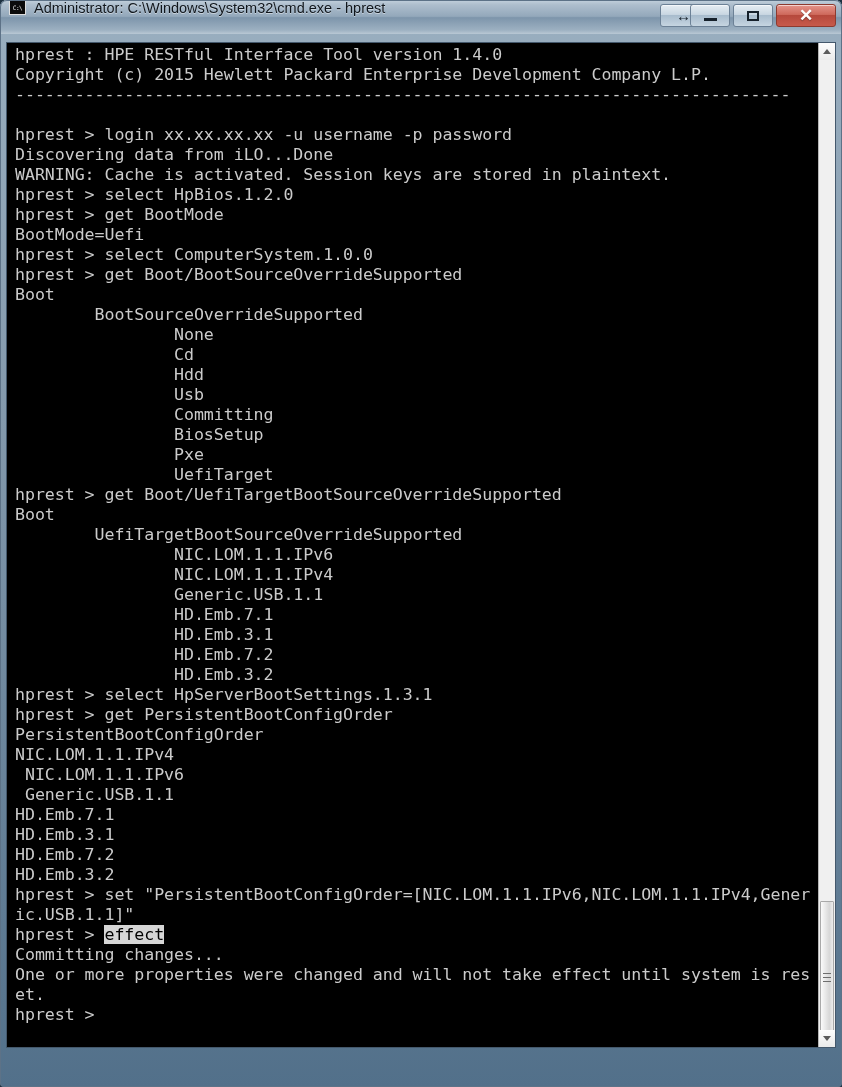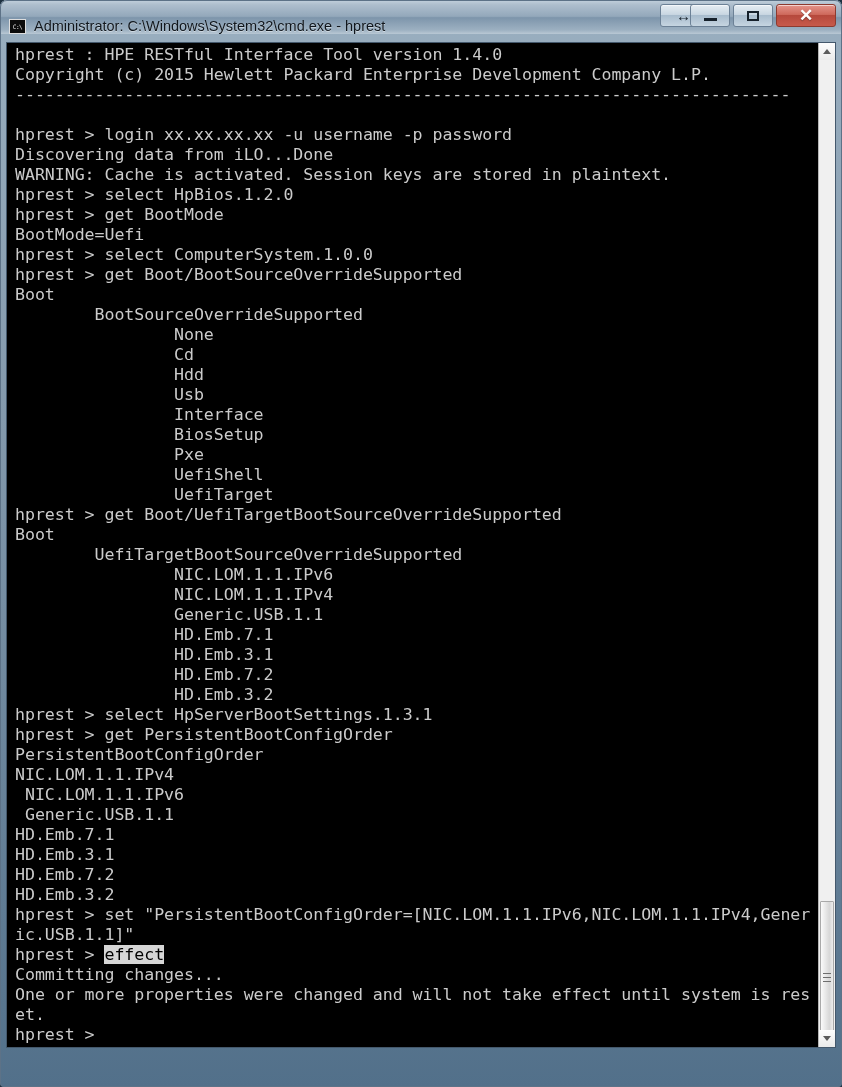--- a/index.html
+++ b/index.html
@@ -44,21 +44,21 @@
     background:
       linear-gradient(to bottom,
         #c3d1dd 0%,
         #aebecd 14%,
         #93a8bb 48%,
         #7d95ab 52%,
         #9cb0c1 88%,
         #b9c8d4 100%);
     border-radius: 7px 7px 0 0;
     display: flex;
-    align-items: flex-end;
+    align-items: flex-start;
     padding-left: 9px;
     overflow: hidden;
   }
   .title-icon {
     width: 17px;
     height: 15px;
     background: #0b0b0b;
     border: 1px solid #dddddd;
     box-sizing: border-box;
     display: flex;
@@ -279,24 +279,23 @@
         <div class="line">hprest &gt; get BootMode</div>
         <div class="line">BootMode=Uefi</div>
         <div class="line">hprest &gt; select ComputerSystem.1.0.0</div>
         <div class="line">hprest &gt; get Boot/BootSourceOverrideSupported</div>
         <div class="line">Boot</div>
         <div class="line">        BootSourceOverrideSupported</div>
         <div class="line">                None</div>
         <div class="line">                Cd</div>
         <div class="line">                Hdd</div>
         <div class="line">                Usb</div>
-        <div class="line">                Interface</div>
+        <div class="line">                Committing</div>
         <div class="line">                BiosSetup</div>
         <div class="line">                Pxe</div>
-        <div class="line">                UefiShell</div>
         <div class="line">                UefiTarget</div>
         <div class="line">hprest &gt; get Boot/UefiTargetBootSourceOverrideSupported</div>
         <div class="line">Boot</div>
         <div class="line">        UefiTargetBootSourceOverrideSupported</div>
         <div class="line">                NIC.LOM.1.1.IPv6</div>
         <div class="line">                NIC.LOM.1.1.IPv4</div>
         <div class="line">                Generic.USB.1.1</div>
         <div class="line">                HD.Emb.7.1</div>
         <div class="line">                HD.Emb.3.1</div>
         <div class="line">                HD.Emb.7.2</div>

